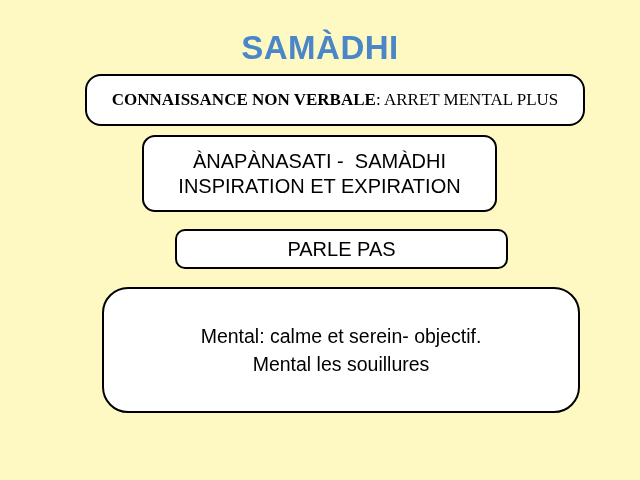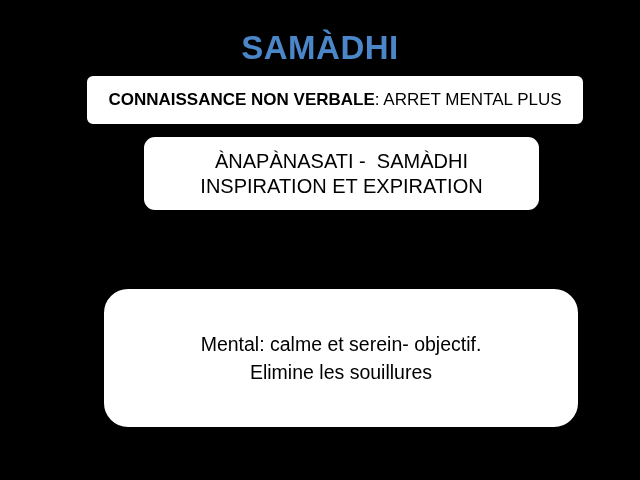--- a/index.html
+++ b/index.html
@@ -4,21 +4,21 @@
 <style>
   html, body {
     margin: 0;
     padding: 0;
     background: #ffffff;
   }
   .slide {
     position: relative;
     width: 640px;
     height: 480px;
-    background: #000000;
+    background: #fef9c3;
     font-family: "Liberation Sans", sans-serif;
     color: #000000;
     overflow: hidden;
   }
   .title {
     position: absolute;
     left: 0;
     right: 0;
     top: 31px;
     text-align: center;
@@ -42,50 +42,51 @@
     white-space: pre-wrap;
   }
   .bold {
     font-weight: bold;
   }
   .box-connaissance {
     left: 85px;
     top: 74px;
     width: 500px;
     height: 52px;
-    border-radius: 8px;
+    border-radius: 16px;
     font-size: 17px;
     line-height: 20px;
     padding: 2px 0;
+    font-family: Liberation Serif, serif;
   }
   .box-anapanasati {
     left: 142px;
     top: 135px;
-    width: 399px;
+    width: 355px;
     height: 77px;
     border-radius: 13px;
     font-size: 20px;
     line-height: 25px;
     padding: 0 8px;
   }
   .box-parle-pas {
     left: 175px;
     top: 229px;
     width: 333px;
     height: 40px;
     border-radius: 10px;
     font-size: 20px;
     line-height: 24px;
     padding: 0 8px;
   }
   .box-mental {
     left: 102px;
     top: 287px;
     width: 478px;
-    height: 142px;
+    height: 126px;
     border-radius: 26px;
     font-size: 19.5px;
     line-height: 28px;
     padding: 0 8px;
   }
 </style>
 </head>
 <body>
 
 <div class="slide">
@@ -94,19 +95,22 @@
 
   <div class="box box-connaissance">
     <div class="line"><span class="bold">CONNAISSANCE NON VERBALE</span><span>: ARRET MENTAL PLUS</span></div>
   </div>
 
   <div class="box box-anapanasati">
     <div class="line">ÀNAPÀNASATI -  SAMÀDHI</div>
     <div class="line">INSPIRATION ET EXPIRATION</div>
   </div>
 
+  <div class="box box-parle-pas">
+    <div class="line">PARLE PAS</div>
+  </div>
 
   <div class="box box-mental">
     <div class="line">Mental: calme et serein- objectif.</div>
-    <div class="line">Elimine les souillures</div>
+    <div class="line">Mental les souillures</div>
   </div>
 
 </div>
 
 </body></html>

